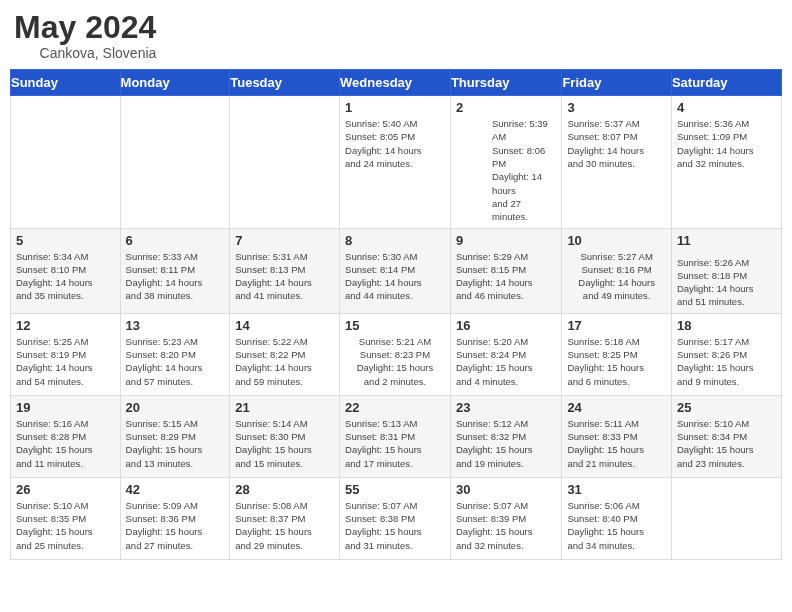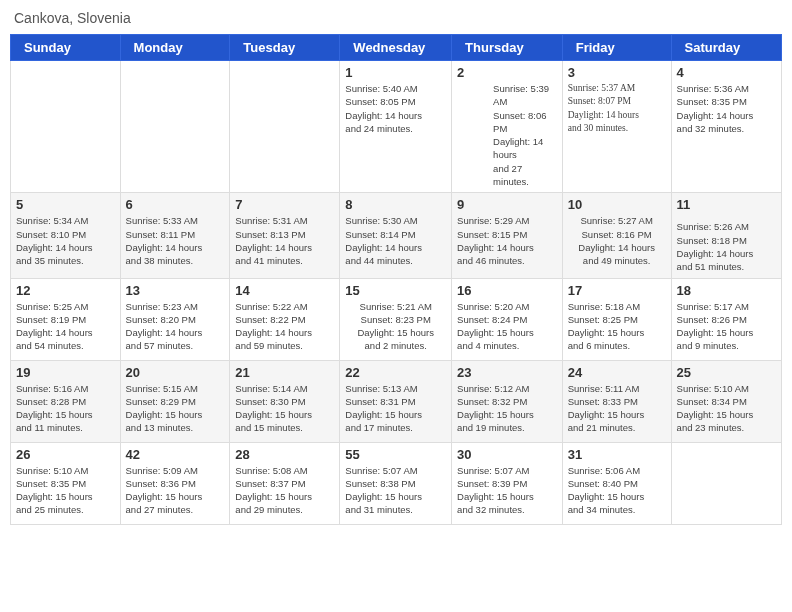--- a/index.html
+++ b/index.html
@@ -48,21 +48,21 @@
     }
     .calendar {
       width: 100%;
       border-collapse: collapse;
       border: 1px solid #ccc;
     }
     .calendar th {
       background-color: #2255cc;
       color: #fff;
       text-align: left;
-      padding: 5px 13px;
+      padding: 5px 0;
       font-size: 13px;
       font-weight: bold;
       border: 1px solid #3366dd;
     }
     .calendar td {
       width: 113px;
       vertical-align: top;
       padding: 4px 5px;
       font-size: 10px;
       color: #333;
@@ -90,20 +90,21 @@
     }
     .week-row td {
       height: 82px;
     }
   </style>
 </head>
 <body>
 
 <div class="header">
   <div class="title-block">
+    <div class="month-title">May 2024</div>
     <div class="location-title">Cankova, Slovenia</div>
   </div>
 </div>
 
 <table class="calendar">
   <thead>
     <tr>
     <th>Sunday</th>
         <th>Monday</th>
         <th>Tuesday</th>
@@ -127,29 +128,29 @@
         </td>
         <td>
           <span class="day-num">2</span>
           <div class="day-info" style="white-space: pre-line; margin-left: 36px;">Sunrise: 5:39 AM
 Sunset: 8:06 PM
 Daylight: 14 hours
 and 27 minutes.</div>
         </td>
         <td>
           <span class="day-num">3</span>
-          <div class="day-info" style="white-space: pre-line; font-family: Liberation Serif, serif;">Sunrise: 5:37 AM
+          <div class="day-info" style="white-space: pre-line;">Sunrise: 5:37 AM
 Sunset: 8:07 PM
 Daylight: 14 hours
 and 30 minutes.</div>
         </td>
         <td>
           <span class="day-num">4</span>
           <div class="day-info" style="white-space: pre-line;">Sunrise: 5:36 AM
-Sunset: 8:35 PM
+Sunset: 1:09 PM
 Daylight: 14 hours
 and 32 minutes.</div>
         </td>
       </tr>
       <tr class="week-row">
         <td>
           <span class="day-num">5</span>
           <div class="day-info" style="white-space: pre-line;">Sunrise: 5:34 AM
 Sunset: 8:10 PM
 Daylight: 14 hours

